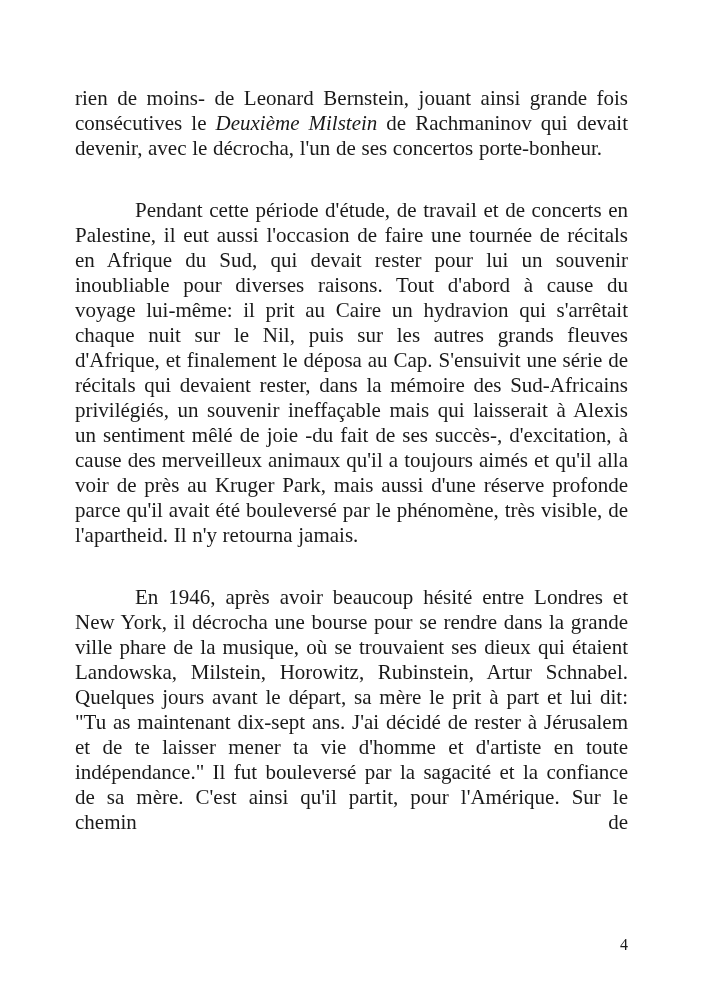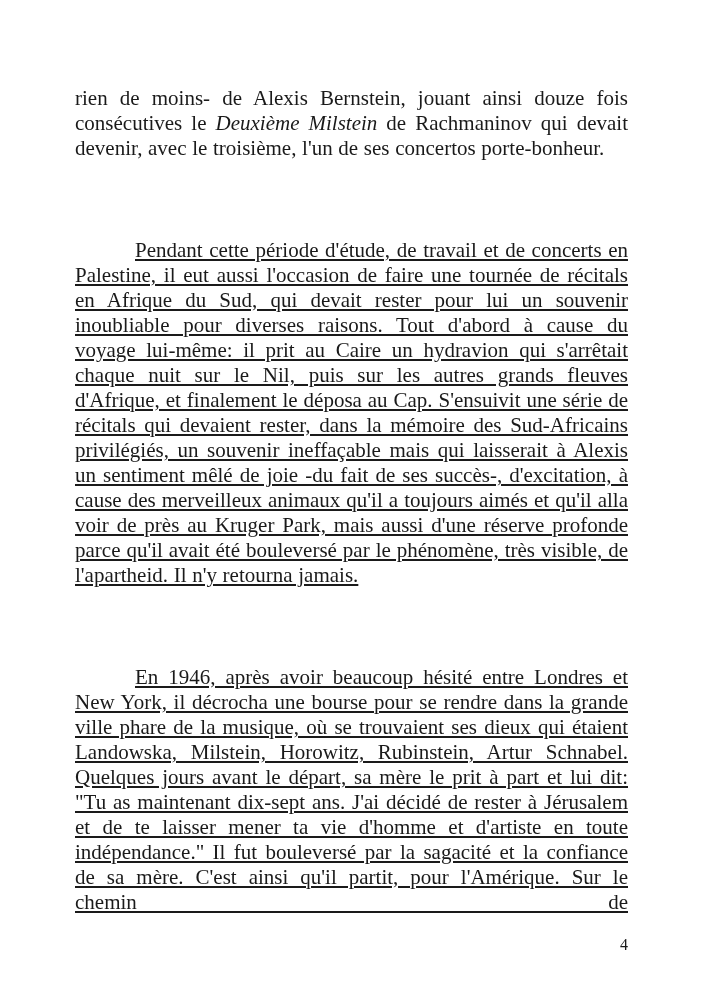--- a/index.html
+++ b/index.html
@@ -26,22 +26,21 @@
       color: #1a1a1a;
       text-align: justify;
       overflow: hidden;
     }
     .para {
       margin: 0;
       padding: 0;
       word-spacing: 0.02em;
     }
     .para + .para {
-      margin-top: 77px;
-      text-decoration: underline;
+      margin-top: 37px;
     }
     .para.indent {
       text-indent: 60px;
     }
     .para.justify-last {
       text-align-last: justify;
     }
     .work-title {
       font-style: italic;
     }
@@ -53,21 +52,21 @@
       line-height: 18px;
       color: #1a1a1a;
       text-align: right;
     }
   </style>
 </head>
 <body>
 
 <div class="page">
 
-  <p class="para"><span>rien de moins- de Alexis Bernstein, jouant ainsi douze fois consécutives le </span><span class="work-title">Deuxième Milstein</span><span> de Rachmaninov qui devait devenir, avec le troisième, l'un de ses concertos porte-bonheur.</span></p>
+  <p class="para"><span>rien de moins- de Leonard Bernstein, jouant ainsi grande fois consécutives le </span><span class="work-title">Deuxième Milstein</span><span> de Rachmaninov qui devait devenir, avec le décrocha, l'un de ses concertos porte-bonheur.</span></p>
 
   <p class="para indent">Pendant cette période d'étude, de travail et de concerts en Palestine, il eut aussi l'occasion de faire une tournée de récitals en Afrique du Sud, qui devait rester pour lui un souvenir inoubliable pour diverses raisons. Tout d'abord à cause du voyage lui-même: il prit au Caire un hydravion qui s'arrêtait chaque nuit sur le Nil, puis sur les autres grands fleuves d'Afrique, et finalement le déposa au Cap. S'ensuivit une série de récitals qui devaient rester, dans la mémoire des Sud-Africains privilégiés, un souvenir ineffaçable mais qui laisserait à Alexis un sentiment mêlé de joie -du fait de ses succès-, d'excitation, à cause des merveilleux animaux qu'il a toujours aimés et qu'il alla voir de près au Kruger Park, mais aussi d'une réserve profonde parce qu'il avait été bouleversé par le phénomène, très visible, de l'apartheid. Il n'y retourna jamais.</p>
 
   <p class="para indent justify-last">En 1946, après avoir beaucoup hésité entre Londres et New York, il décrocha une bourse pour se rendre dans la grande ville phare de la musique, où se trouvaient ses dieux qui étaient Landowska, Milstein, Horowitz, Rubinstein, Artur Schnabel. Quelques jours avant le départ, sa mère le prit à part et lui dit: "Tu as maintenant dix-sept ans. J'ai décidé de rester à Jérusalem et de te laisser mener ta vie d'homme et d'artiste en toute indépendance." Il fut bouleversé par la sagacité et la confiance de sa mère. C'est ainsi qu'il partit, pour l'Amérique.  Sur le chemin de</p>
 
   <div class="page-number">4</div>
 
 </div>
 
 </body></html>

